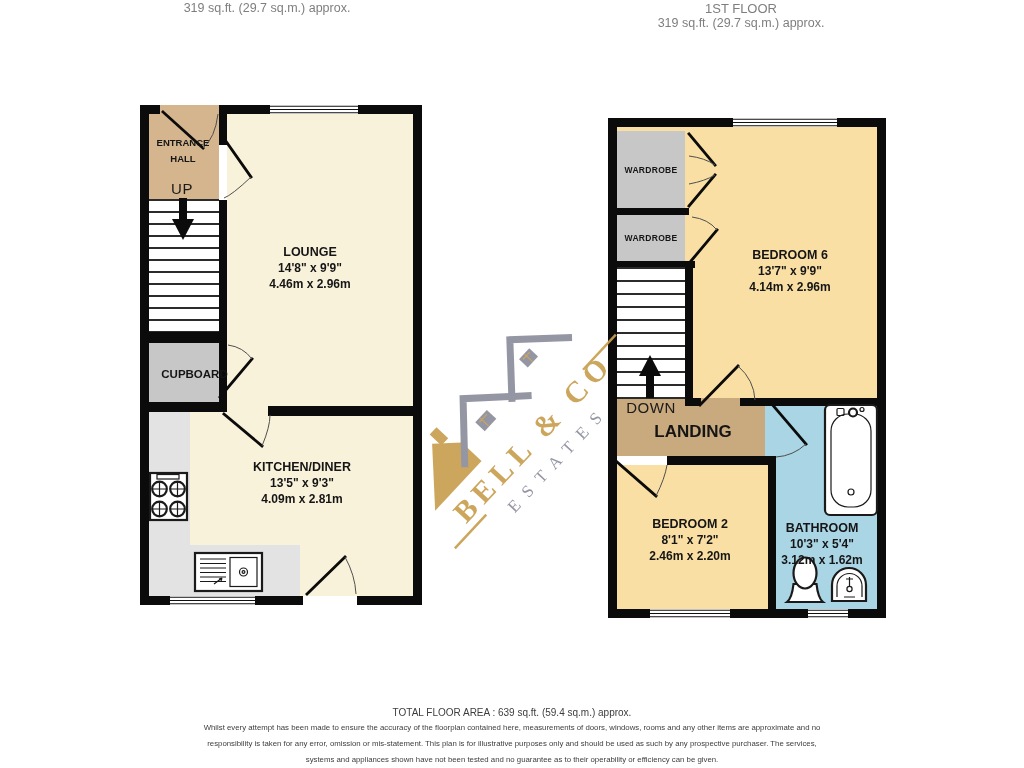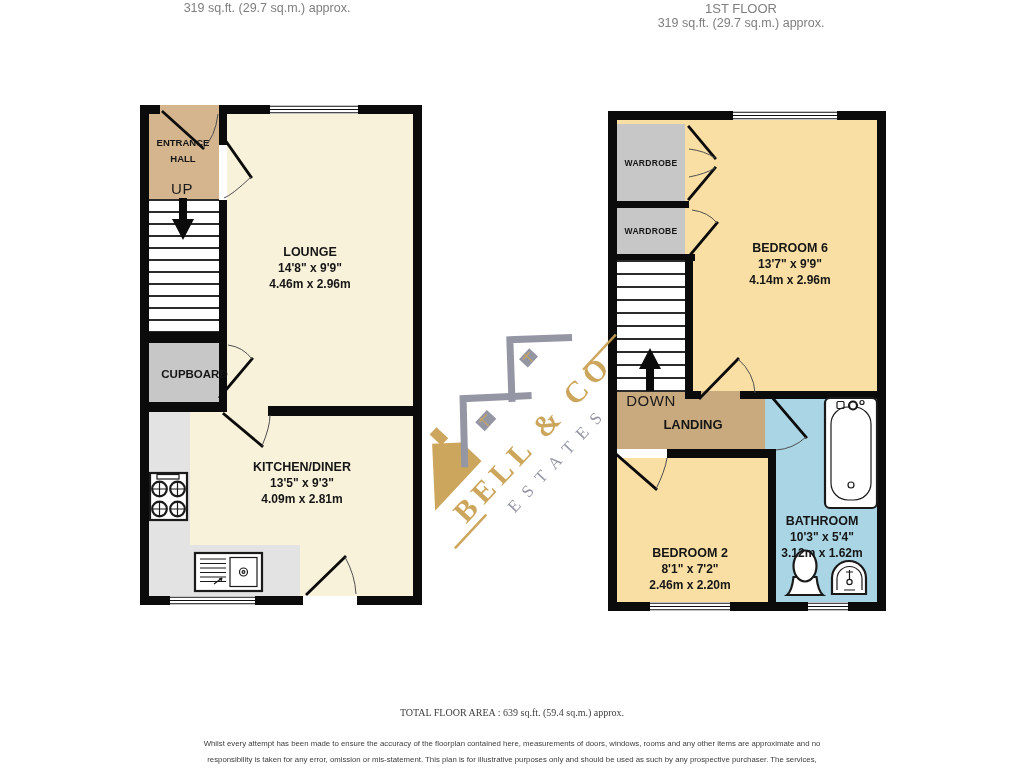--- a/index.html
+++ b/index.html
@@ -14,21 +14,21 @@
               color:#151515;font-weight:bold;white-space:nowrap;}
   .room-label .rl-name{font-size:12.5px;line-height:16px;}
   .room-label .rl-dim{font-size:12px;line-height:16px;}
   .small-label{font-size:8.5px;letter-spacing:.3px;}
   .dir-label{position:absolute;transform:translate(-50%,-50%);color:#1a1a1a;
              font-size:15px;font-weight:500;letter-spacing:.5px;}
   .hall-label{font-size:9.5px;line-height:11px;white-space:normal;width:70px;}
   .cup-label{font-size:11.5px;padding-left:23px;}
   .landing-label{font-size:11.5px;}
   .footer{position:absolute;left:202px;top:706px;width:620px;text-align:center;color:#3d3d3d;}
-  .footer .ft-total{font-size:10px;line-height:13px;margin-bottom:17px;font-family:Liberation Serif, serif;}
+  .footer .ft-total{font-size:10px;line-height:13px;margin-bottom:1px;}
   .footer .ft-disc{font-size:7.8px;line-height:16px;color:#3d3d3d;}
   .footer .ft-credit{font-size:7.8px;line-height:9.5px;}
   .watermark{position:absolute;left:402px;top:268px;width:230px;height:310px;opacity:.93;pointer-events:none;}
   
   .f-cream{fill:var(--c-cream,#f9f2db);}
   .f-peach{fill:var(--c-peach,#f9dfa4);}
   .f-tan{fill:var(--c-tan,#d4b58e);}
   .f-tan2{fill:var(--c-tan_dark,#c9a97e);}
   .f-gray{fill:var(--c-gray,#c7c7c7);}
   .f-counter{fill:var(--c-counter,#e3e3e3);}
@@ -152,21 +152,21 @@
     <div class="room-label cup-label" style="left:43px;top:269px;">
       <span class="rl-name" style="font-size:11.5px;">CUPBOARD</span>
     </div>
     <div class="room-label" style="left:162px;top:378px;">
       <div class="rl-name">KITCHEN/DINER</div>
       <div class="rl-dim">13'5" x 9'3"</div>
       <div class="rl-dim">4.09m x 2.81m</div>
     </div>
   </div>
 
-  <div class="plan" style="left:608px;top:111px;width:332px;height:500px;">
+  <div class="plan" style="left:608px;top:118px;width:332px;height:500px;">
     <svg width="278" height="500" viewBox="0 0 278 500">
 
       <rect class="f-peach" x="9" y="9" width="260" height="279"></rect>
       <rect class="f-gray" x="9" y="13" width="68" height="77"></rect>
       <rect class="f-wall" x="9" y="90" width="72" height="7"></rect>
       <rect class="f-gray" x="9" y="97" width="68" height="46"></rect>
       <rect class="f-wall" x="9" y="143" width="78" height="7"></rect>
       <rect class="f-white" x="9" y="150" width="68" height="130"></rect>
       <rect class="f-tan2" x="9" y="280" width="151" height="58"></rect>
       <rect class="f-blue" x="157" y="288" width="11" height="50"></rect>
@@ -252,23 +252,23 @@
     <div class="room-label small-label" style="left:43px;top:120px;">
       <span class="rl-name" style="font-size:8.5px;">WARDROBE</span>
     </div>
     <div class="room-label" style="left:182px;top:153px;">
       <div class="rl-name">BEDROOM 6</div>
       <div class="rl-dim">13'7" x 9'9"</div>
       <div class="rl-dim">4.14m x 2.96m</div>
     </div>
     <div class="dir-label" style="left:43px;top:289px;">DOWN</div>
     <div class="room-label landing-label" style="left:85px;top:314px;">
-      <span class="rl-name" style="font-size:13px;">LANDING</span>
-    </div>
-    <div class="room-label" style="left:82px;top:422px;margin-top:36px;">
+      <span class="rl-name" style="font-size:17px;">LANDING</span>
+    </div>
+    <div class="room-label" style="left:82px;top:422px;">
       <div class="rl-name">BEDROOM 2</div>
       <div class="rl-dim">8'1" x 7'2"</div>
       <div class="rl-dim">2.46m x 2.20m</div>
     </div>
     <div class="room-label" style="left:214px;top:426px;">
       <div class="rl-name">BATHROOM</div>
       <div class="rl-dim">10'3" x 5'4"</div>
       <div class="rl-dim">3.12m x 1.62m</div>
     </div>
   </div>

